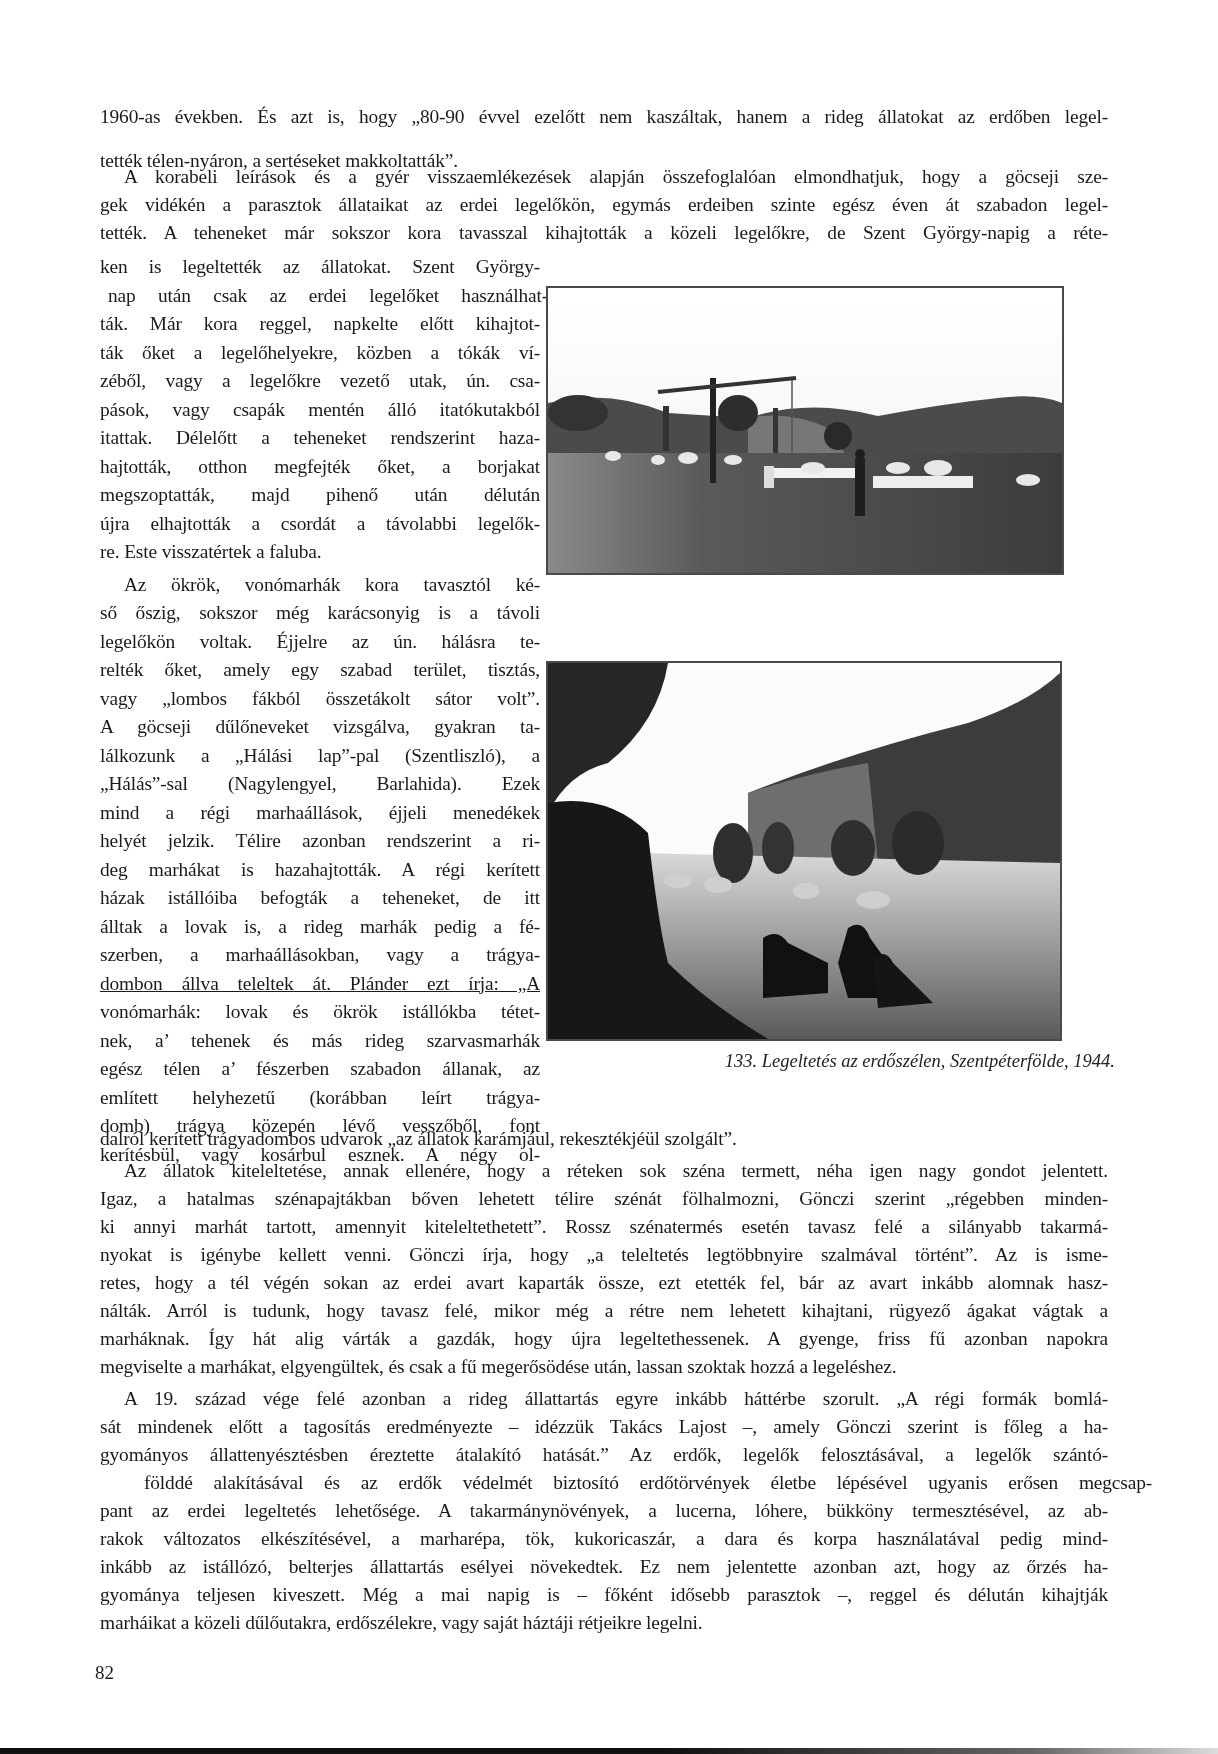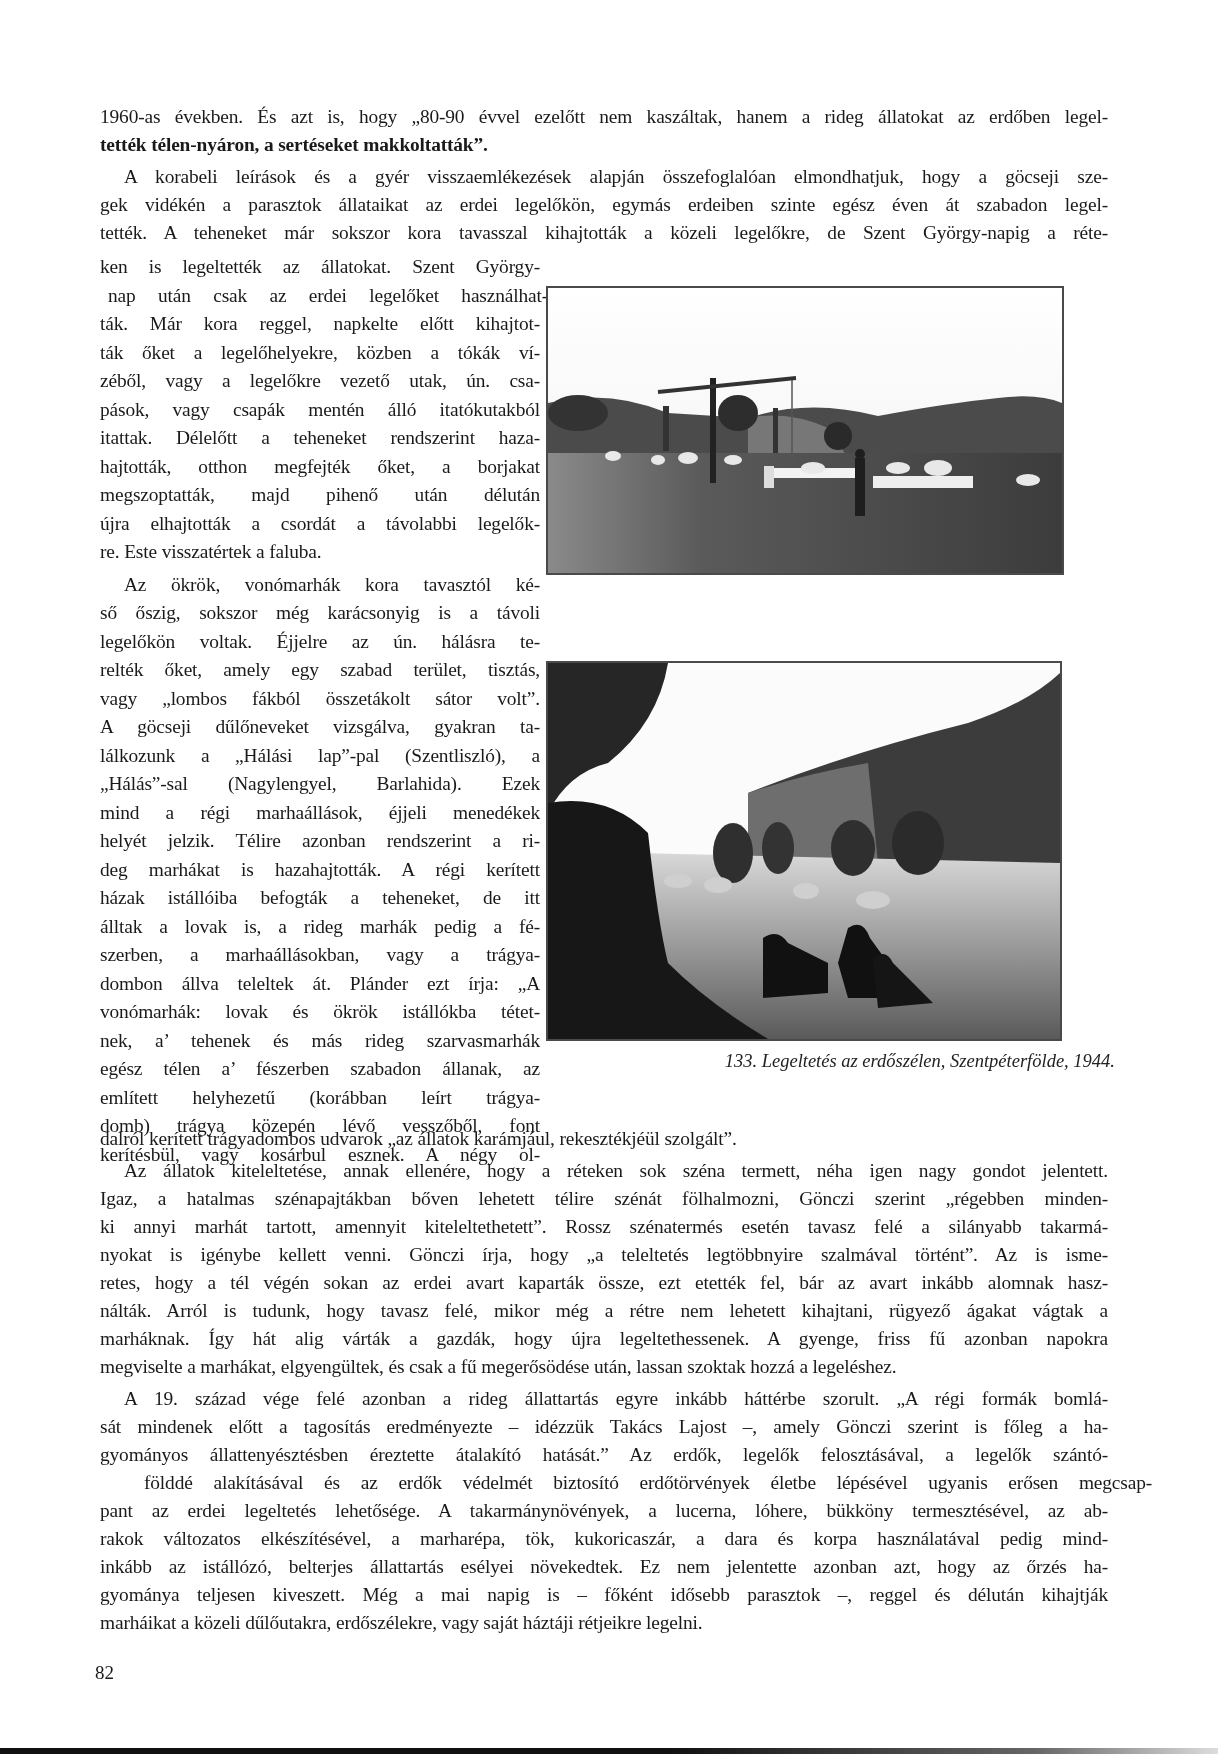--- a/index.html
+++ b/index.html
@@ -17,21 +17,21 @@
                  background: linear-gradient(to right, #111 0%, #111 55%, #666 85%, #ddd 100%); }
   svg { display: block; }
 </style>
 </head>
 <body>
 
 <div class="page">
 
   <div>
     <div class="textline full" style="top:103px;">1960-as években. És azt is, hogy „80-90 évvel ezelőtt nem kaszáltak, hanem a rideg állatokat az erdőben legel-</div>
-    <div class="textline full last" style="top:131px;font-weight:bold;">tették télen-nyáron, a sertéseket makkoltatták”.</div>
+    <div class="textline full last" style="top:147px;">tették télen-nyáron, a sertéseket makkoltatták”.</div>
     <div class="textline full" style="top:163px; left:124px; width:984px;">A korabeli leírások és a gyér visszaemlékezések alapján összefoglalóan elmondhatjuk, hogy a göcseji sze-</div>
     <div class="textline full" style="top:191px;">gek vidékén a parasztok állataikat az erdei legelőkön, egymás erdeiben szinte egész éven át szabadon legel-</div>
     <div class="textline full" style="top:219px;">tették. A teheneket már sokszor kora tavasszal kihajtották a közeli legelőkre, de Szent György-napig a réte-</div>
   </div>
 
   <div id="column">
       <div class="textline col" style="top: 253px;">ken is legeltették az állatokat. Szent György-</div>
       <div class="textline col" style="top: 281.5px; margin-left: 8px;">nap után csak az erdei legelőket használhat-</div>
       <div class="textline col" style="top: 310px;">ták. Már kora reggel, napkelte előtt kihajtot-</div>
       <div class="textline col" style="top: 338.5px;">ták őket a legelőhelyekre, közben a tókák ví-</div>
@@ -49,21 +49,21 @@
       <div class="textline col" style="top: 684.5px;">vagy „lombos fákból összetákolt sátor volt”.</div>
       <div class="textline col" style="top: 713px;">A göcseji dűlőneveket vizsgálva, gyakran ta-</div>
       <div class="textline col" style="top: 741.5px;">lálkozunk a „Hálási lap”-pal (Szentliszló), a</div>
       <div class="textline col" style="top: 770px;">„Hálás”-sal (Nagylengyel, Barlahida). Ezek</div>
       <div class="textline col" style="top: 798.5px;">mind a régi marhaállások, éjjeli menedékek</div>
       <div class="textline col" style="top: 827px;">helyét jelzik. Télire azonban rendszerint a ri-</div>
       <div class="textline col" style="top: 855.5px;">deg marhákat is hazahajtották. A régi kerített</div>
       <div class="textline col" style="top: 884px;">házak istállóiba befogták a teheneket, de itt</div>
       <div class="textline col" style="top: 912.5px;">álltak a lovak is, a rideg marhák pedig a fé-</div>
       <div class="textline col" style="top: 941px;">szerben, a marhaállásokban, vagy a trágya-</div>
-      <div class="textline col" style="top: 969.5px;">dombon állva teleltek át. Plánder ezt írja: „A</div>
+      <div class="textline col" style="top: 969.5px; text-decoration: underline;">dombon állva teleltek át. Plánder ezt írja: „A</div>
       <div class="textline col" style="top: 998px;">vonómarhák: lovak és ökrök istállókba tétet-</div>
       <div class="textline col" style="top: 1026.5px;">nek, a’ tehenek és más rideg szarvasmarhák</div>
       <div class="textline col" style="top: 1055px;">egész télen a’ fészerben szabadon állanak, az</div>
       <div class="textline col" style="top: 1083.5px;">említett helyhezetű (korábban leírt trágya-</div>
       <div class="textline col" style="top: 1112px;">domb) trágya közepén lévő vesszőből, font</div>
       <div class="textline col" style="top: 1140.5px;">kerítésbül, vagy kosárbul esznek. A négy ol-</div>
     </div>
 
   <div class="photo-frame" style="left:546px; top:286px; width:514px; height:285px;">
     <svg width="514" height="285" viewBox="0 0 514 285">

